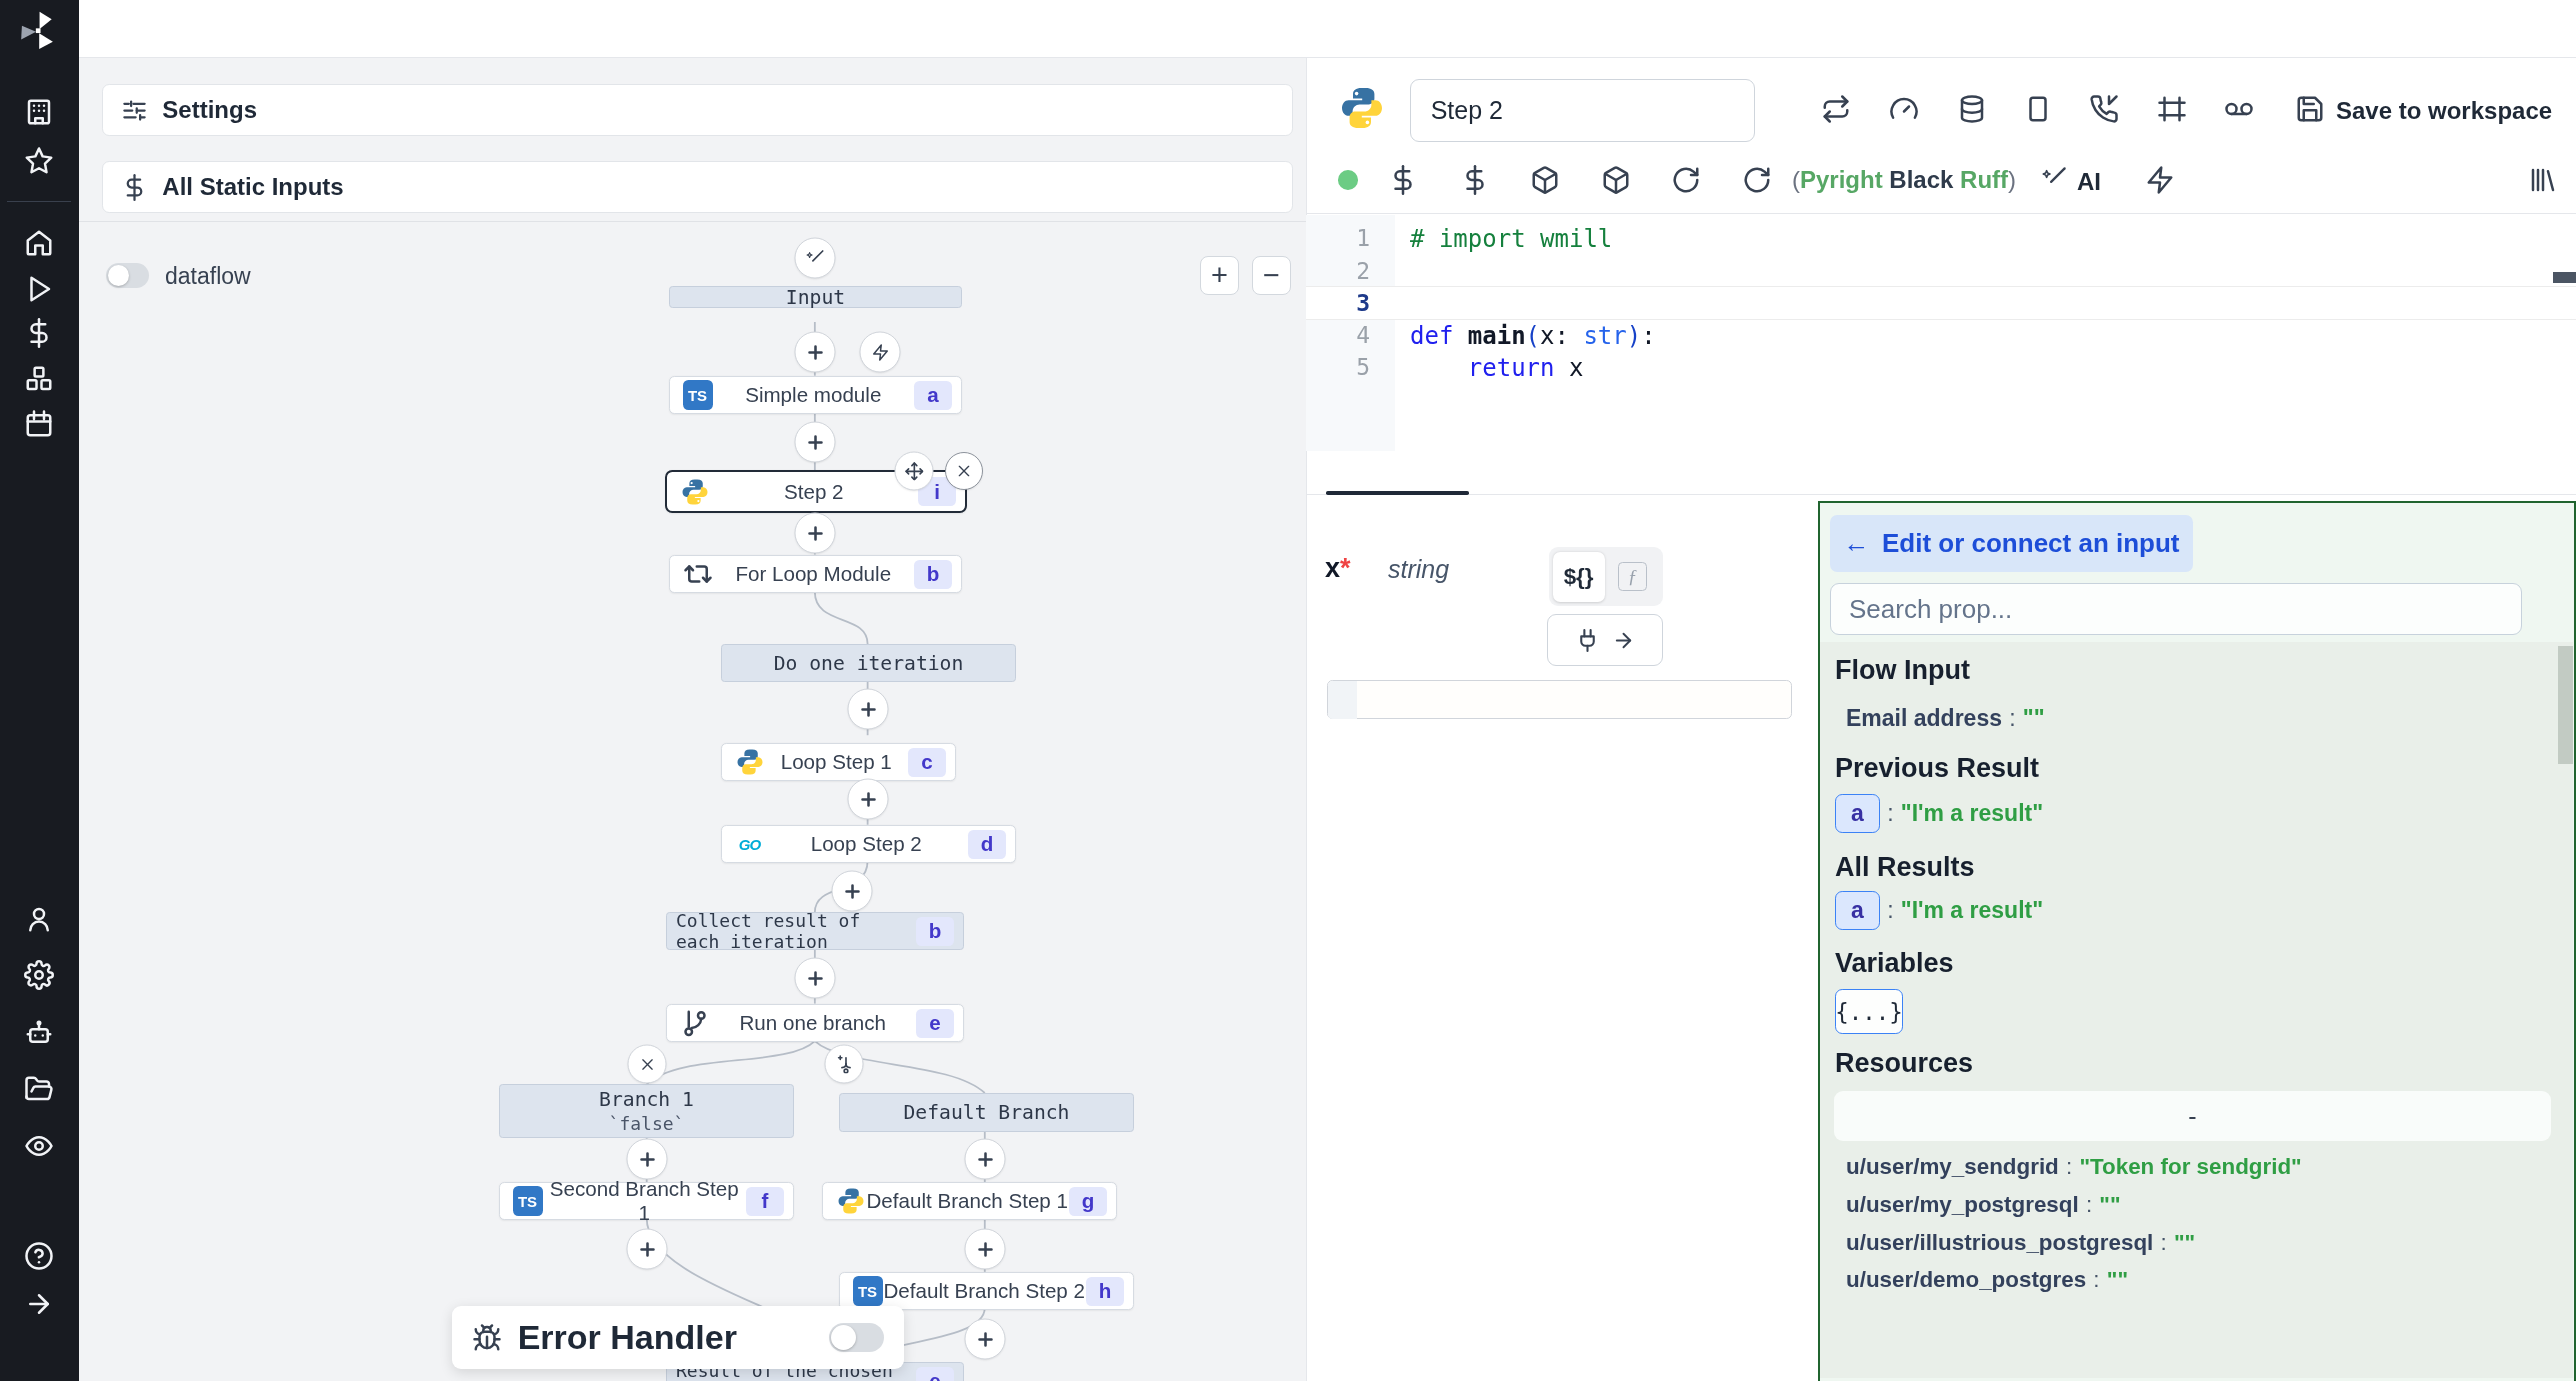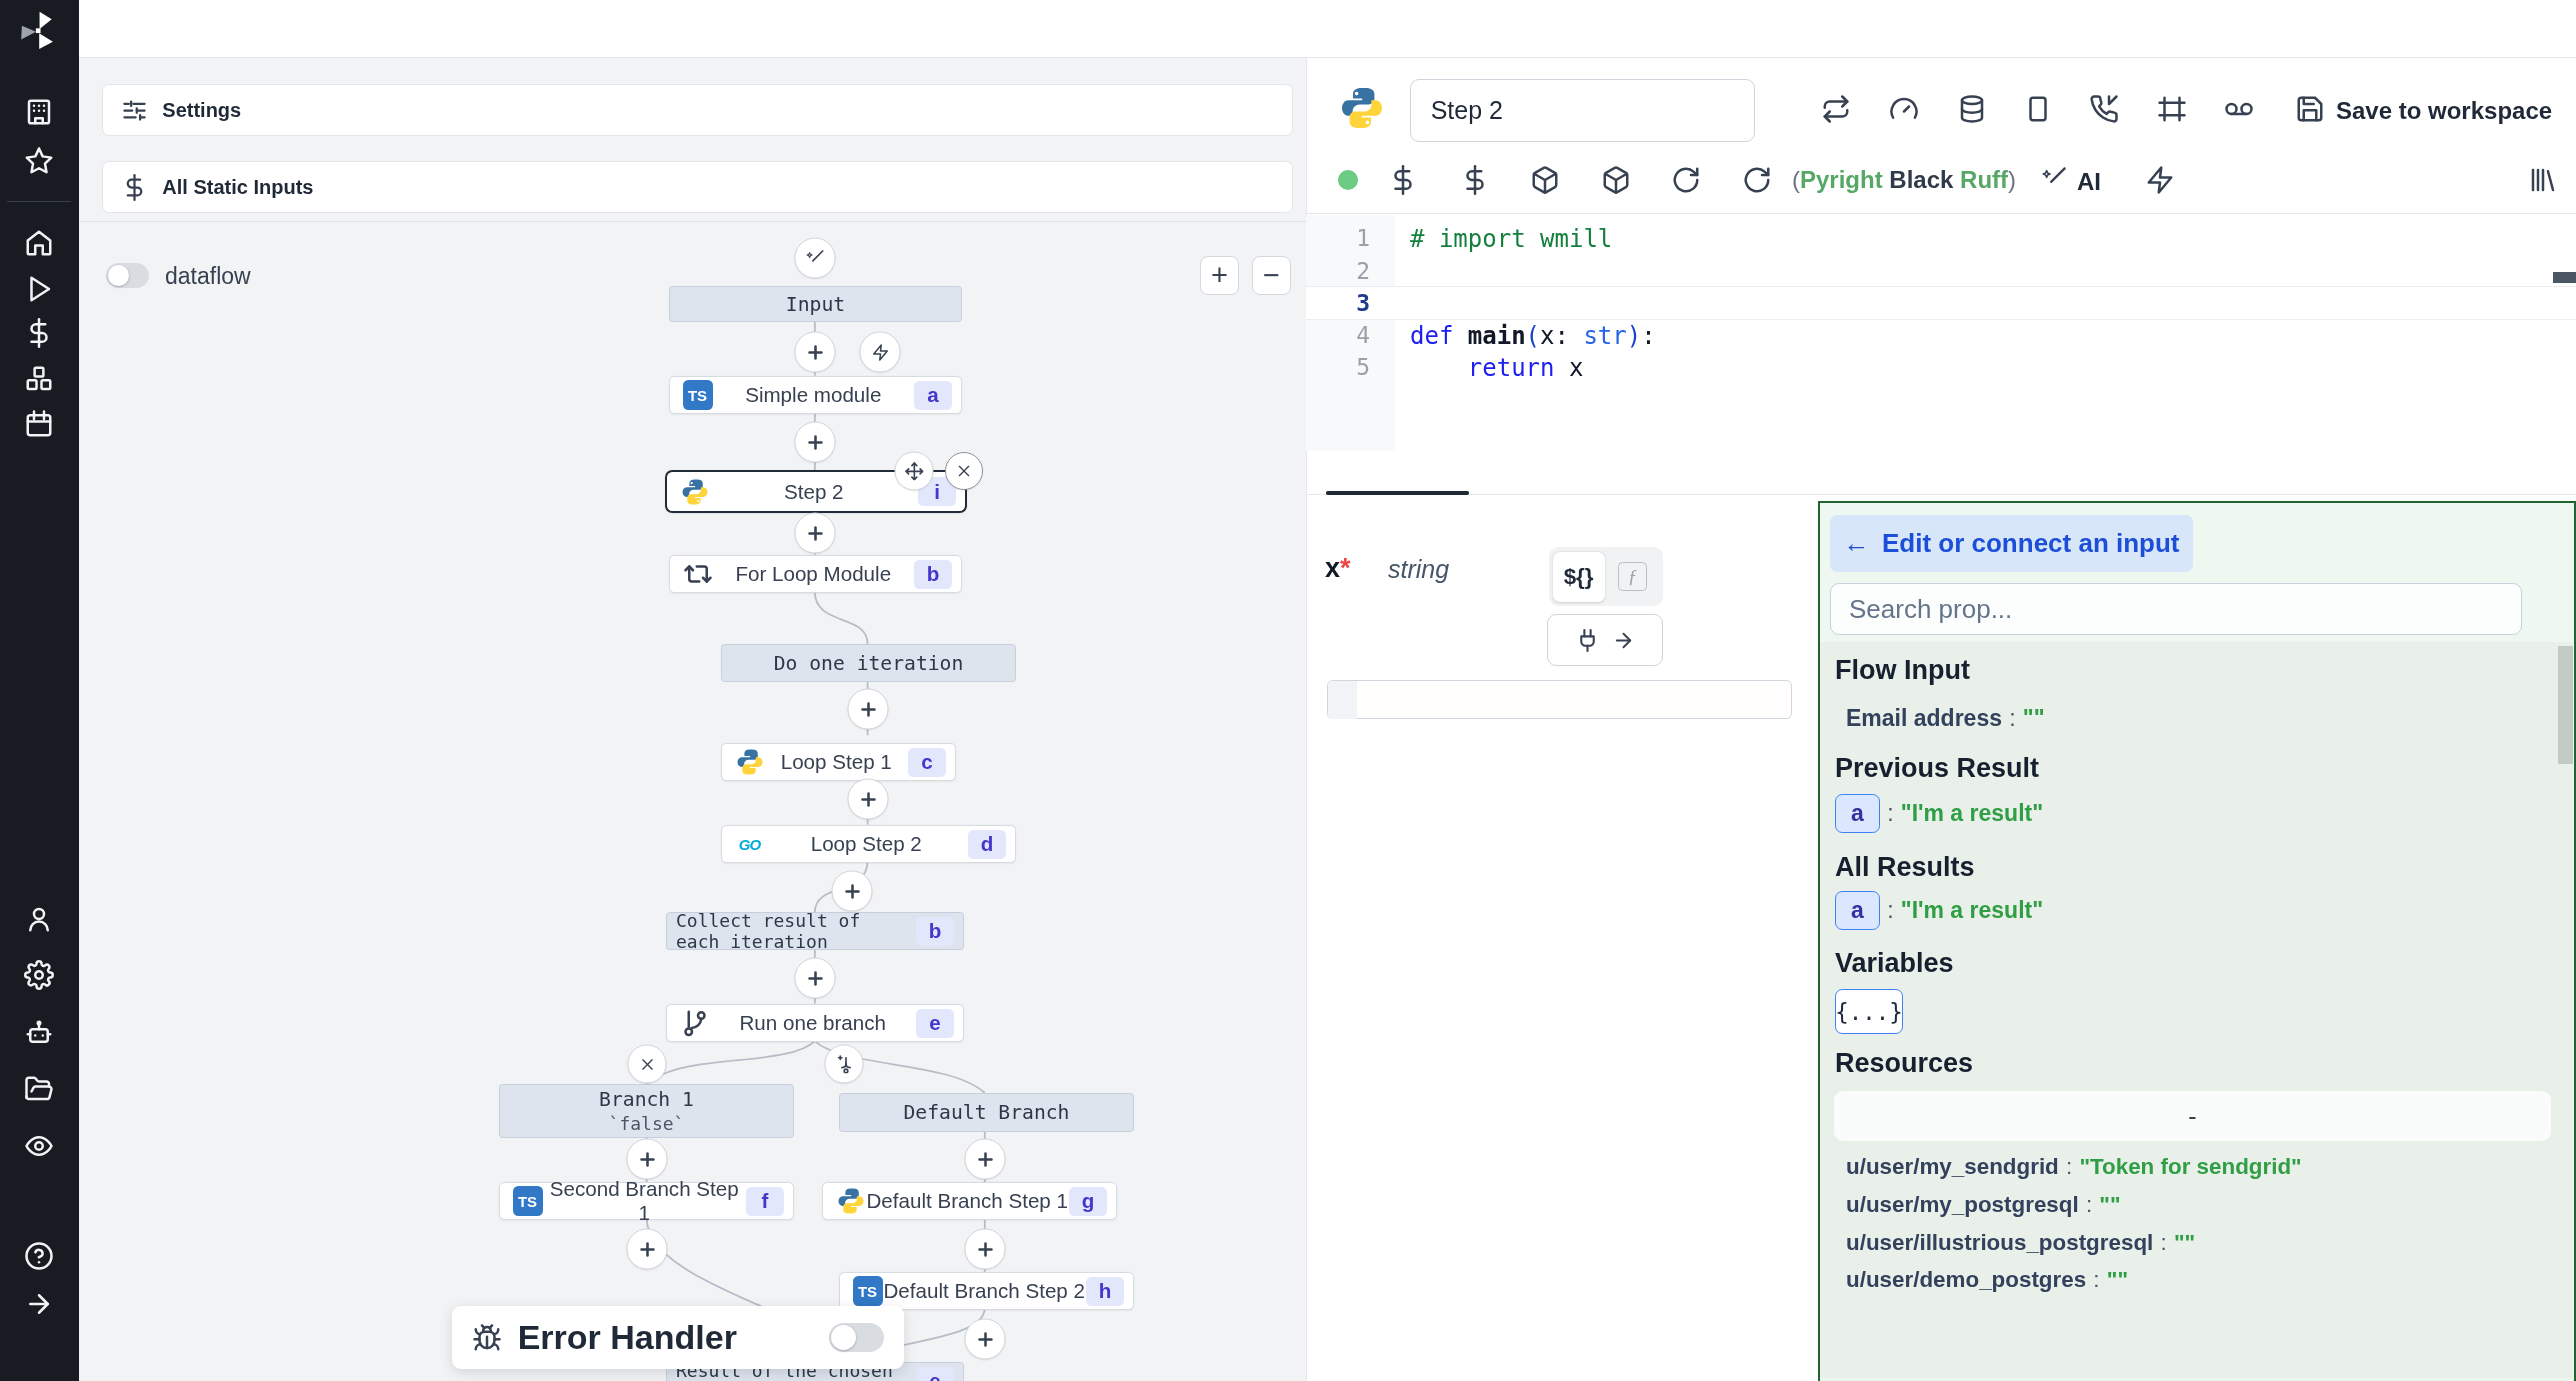--- a/index.html
+++ b/index.html
@@ -22,21 +22,21 @@
        align-items:center;justify-content:center;font-size:22.4px;font-weight:600;}
 
   
   #sidebar{left:0;top:0;width:79px;height:1381px;background:#181b21;z-index:6;}
   .side-ic{position:absolute;left:24px;width:30px;height:30px;}
   .side-div{position:absolute;left:7.2px;width:64px;height:0;border-top:0.9px solid #39404d;}
 
   
   .panelbar{left:102px;width:1191px;height:52px;background:#fff;border:0.9px solid #e2e5e9;border-radius:7.2px;
             box-sizing:border-box;display:flex;align-items:center;gap:14.3px;padding:0 18px;
-            font-size:20px;font-weight:700;color:#1f2937;}
+            font-size:24px;font-weight:700;color:#1f2937;}
   #canvas-divider{left:79px;top:221px;width:1227px;height:0;border-top:0.9px solid #e0e2e6;}
   .toggle{border-radius:894px;background:#d9dde2;position:relative;}
   .toggle .knob{position:absolute;top:1.8px;left:1.8px;background:#fff;border-radius:50%;box-shadow:0 0.9px 2.7px rgba(0,0,0,.25);}
   .zoombtn{width:39px;height:39px;background:#fff;border:0.9px solid #d3d8de;border-radius:8px;display:flex;
            align-items:center;justify-content:center;font-size:29px;color:#374151;box-sizing:border-box;}
 
   .node{position:absolute;background:#fff;border:0.9px solid #d6dbe2;border-radius:5.4px;height:38px;box-sizing:border-box;
         display:flex;align-items:center;padding:0 9px 0 12.5px;box-shadow:0 0.9px 1.8px rgba(0,0,0,.06);z-index:3;}
   .node .lbl{flex:1;text-align:center;font-size:20.6px;color:#374151;}
   .node.sel{border:2.7px solid #222b38;border-radius:7.2px;}
@@ -324,21 +324,21 @@
     </g>
   </svg>
 
   <div class="pc" style="left:815px;top:258px;">
     <svg class="ic" width="19.7" height="19.7" viewBox="0 0 24 24">
       <path d="M21 3L9 15"></path>
         <path d="M5 5l.9 2.1L8 8l-2.1.9L5 11l-.9-2.1L2 8l2.1-.9z" stroke-width="1.4"></path>
       </svg>
   </div>
 
-  <div class="vnode" style="left:669px;top:286px;width:293px;height:36px;">
+  <div class="vnode" style="left:669px;top:286px;width:293px;height:22px;">
     <span>Input</span>
   </div>
 
   <div class="pc" style="left:815px;top:352px;">
     <svg class="ic" width="18" height="18" viewBox="0 0 24 24">
         <path d="M12 4v16M4 12h16" stroke-width="3.4"></path>
       </svg>
   </div>
   <div class="pc" style="left:880px;top:352px;">
     <svg class="ic" width="18" height="18" viewBox="0 0 24 24">

